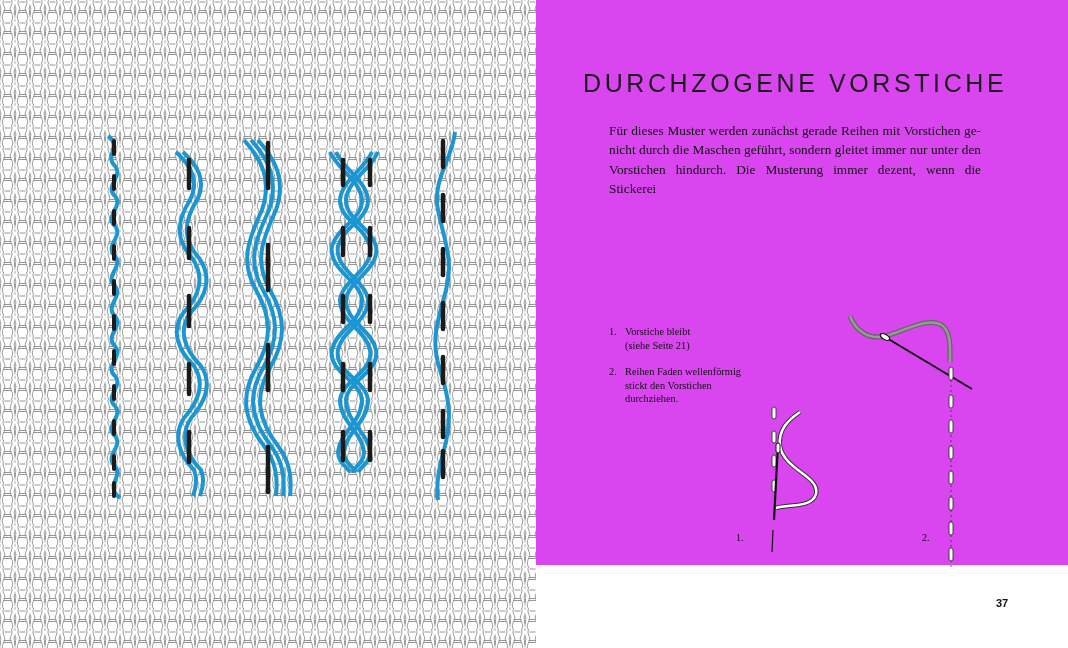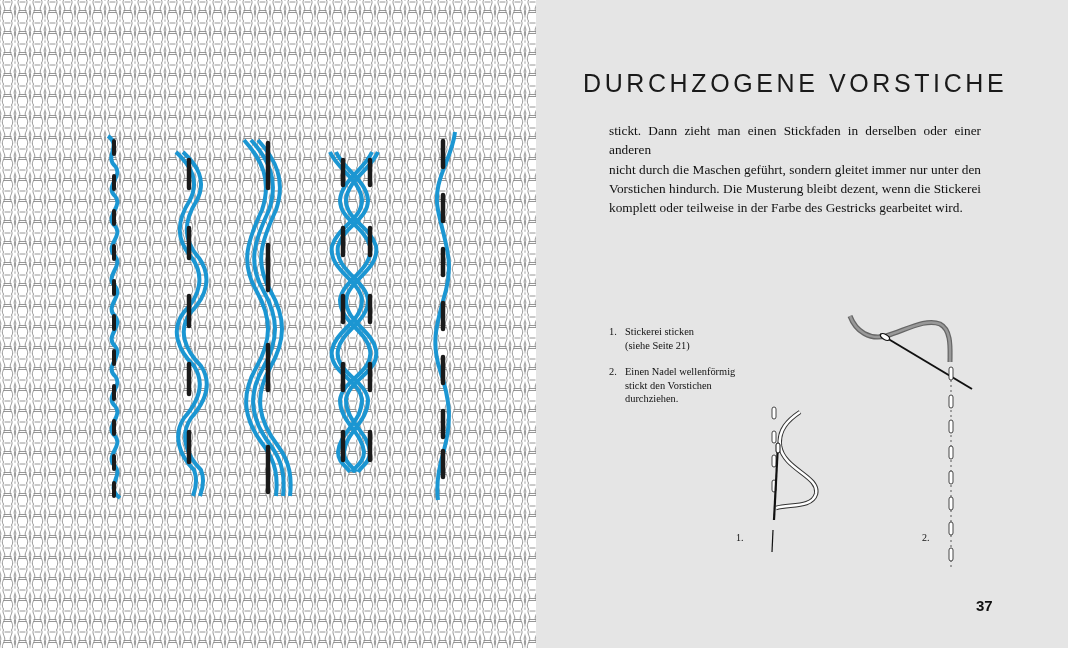--- a/index.html
+++ b/index.html
@@ -1,41 +1,41 @@
 <!DOCTYPE html>
 <html><head>
   <meta charset="utf-8">
   <style>
     html, body { margin: 0; padding: 0; background: #ffffff; }
     body { width: 1068px; height: 648px; position: relative; overflow: hidden; }
     .spread { position: absolute; left: 0; top: 0; width: 1068px; height: 648px; }
     .left-page { position: absolute; left: 0; top: 0; width: 536px; height: 648px; overflow: hidden; background: #fff; }
     .left-page svg { position: absolute; left: 0; top: 0; }
-    .right-page { position: absolute; left: 536px; top: 0; width: 532px; height: 648px; background: #e5e5e5; }
+    .right-page { position: absolute; left: 536px; top: 0; width: 532px; height: 565px; background: #d946ef; }
     .title {
       position: absolute; left: 47px; top: 69px; margin: 0;
       font-family: "Liberation Sans", "DejaVu Sans", sans-serif;
       font-weight: 400; font-size: 25px; letter-spacing: 3.6px; color: #1a1a1a;
       white-space: nowrap;
     }
     .body-text {
       position: absolute; left: 73px; top: 121px; width: 372px; margin: 0;
       font-family: "Liberation Serif", "DejaVu Serif", serif;
       font-size: 13.3px; line-height: 19.3px; color: #111; text-align: justify;
     }
     .body-text span { display: block; text-align: justify; text-align-last: justify; }
     .body-text span.last { text-align-last: left; }
     .steps { position: absolute; left: 73px; top: 325px; margin: 0; padding: 0; list-style: none;
       font-family: "Liberation Serif", "DejaVu Serif", serif; font-size: 10.4px; line-height: 13.5px; color: #111; }
     .steps li { position: relative; padding-left: 16px; margin-bottom: 13px; width: 150px; }
     .steps .num { position: absolute; left: 0; top: 0; }
     .steps .line { display: block; }
     .illus { position: absolute; left: 0; top: 0; }
     .fig-label { position: absolute; font-family: "Liberation Serif", "DejaVu Serif", serif; font-size: 10px; color: #111; }
-    .page-number { position: absolute; left: 440px; top: 597px; font-family: "Liberation Sans", "DejaVu Sans", sans-serif; font-size: 15px; font-weight: 700; color: #111; }
+    .page-number { position: absolute; left: 460px; top: 597px; font-family: "Liberation Sans", "DejaVu Sans", sans-serif; font-size: 11px; font-weight: 700; color: #111; }
   </style>
 </head>
 <body>
 
 <div class="spread">
 
   <div class="left-page">
     <svg width="536" height="648" viewBox="0 0 536 648">
       <defs>
         <pattern id="knit" x="0" y="0" width="15" height="21" patternUnits="userSpaceOnUse">
@@ -126,35 +126,34 @@
           <line x1="443" y1="451" x2="443" y2="477"></line>
         </g>
       </g>
     </svg>
   </div>
 
   <div class="right-page">
     <h1 class="title">DURCHZOGENE VORSTICHE</h1>
 
     <p class="body-text">
-      <span>stickt. Dann zieht man einen Stickfaden in derselben oder einer anderen</span>
+      <span>Für dieses Muster werden zunächst gerade Reihen mit Vorstichen ge-</span>
       <span>nicht durch die Maschen geführt, sondern gleitet immer nur unter den</span>
-      <span>Vorstichen hindurch. Die Musterung bleibt dezent, wenn die Stickerei</span>
-      <span class="last">komplett oder teilweise in der Farbe des Gestricks gearbeitet wird.</span>
+      <span>Vorstichen hindurch. Die Musterung immer dezent, wenn die Stickerei</span>
     </p>
 
     <ol class="steps">
       <li>
         <span class="num">1.</span>
-        <span class="line">Stickerei sticken</span>
+        <span class="line">Vorstiche bleibt</span>
         <span class="line">(siehe Seite 21)</span>
       </li>
       <li>
         <span class="num">2.</span>
-        <span class="line">Einen Nadel wellenförmig</span>
+        <span class="line">Reihen Faden wellenförmig</span>
         <span class="line">stickt den Vorstichen</span>
         <span class="line">durchziehen.</span>
       </li>
     </ol>
 
     <svg class="illus" width="532" height="648" viewBox="536 0 532 648">
 
       <g>
         <g fill="#fff" stroke="#333" stroke-width="0.9">
           <rect x="772" y="407" width="4" height="12" rx="2"></rect>

